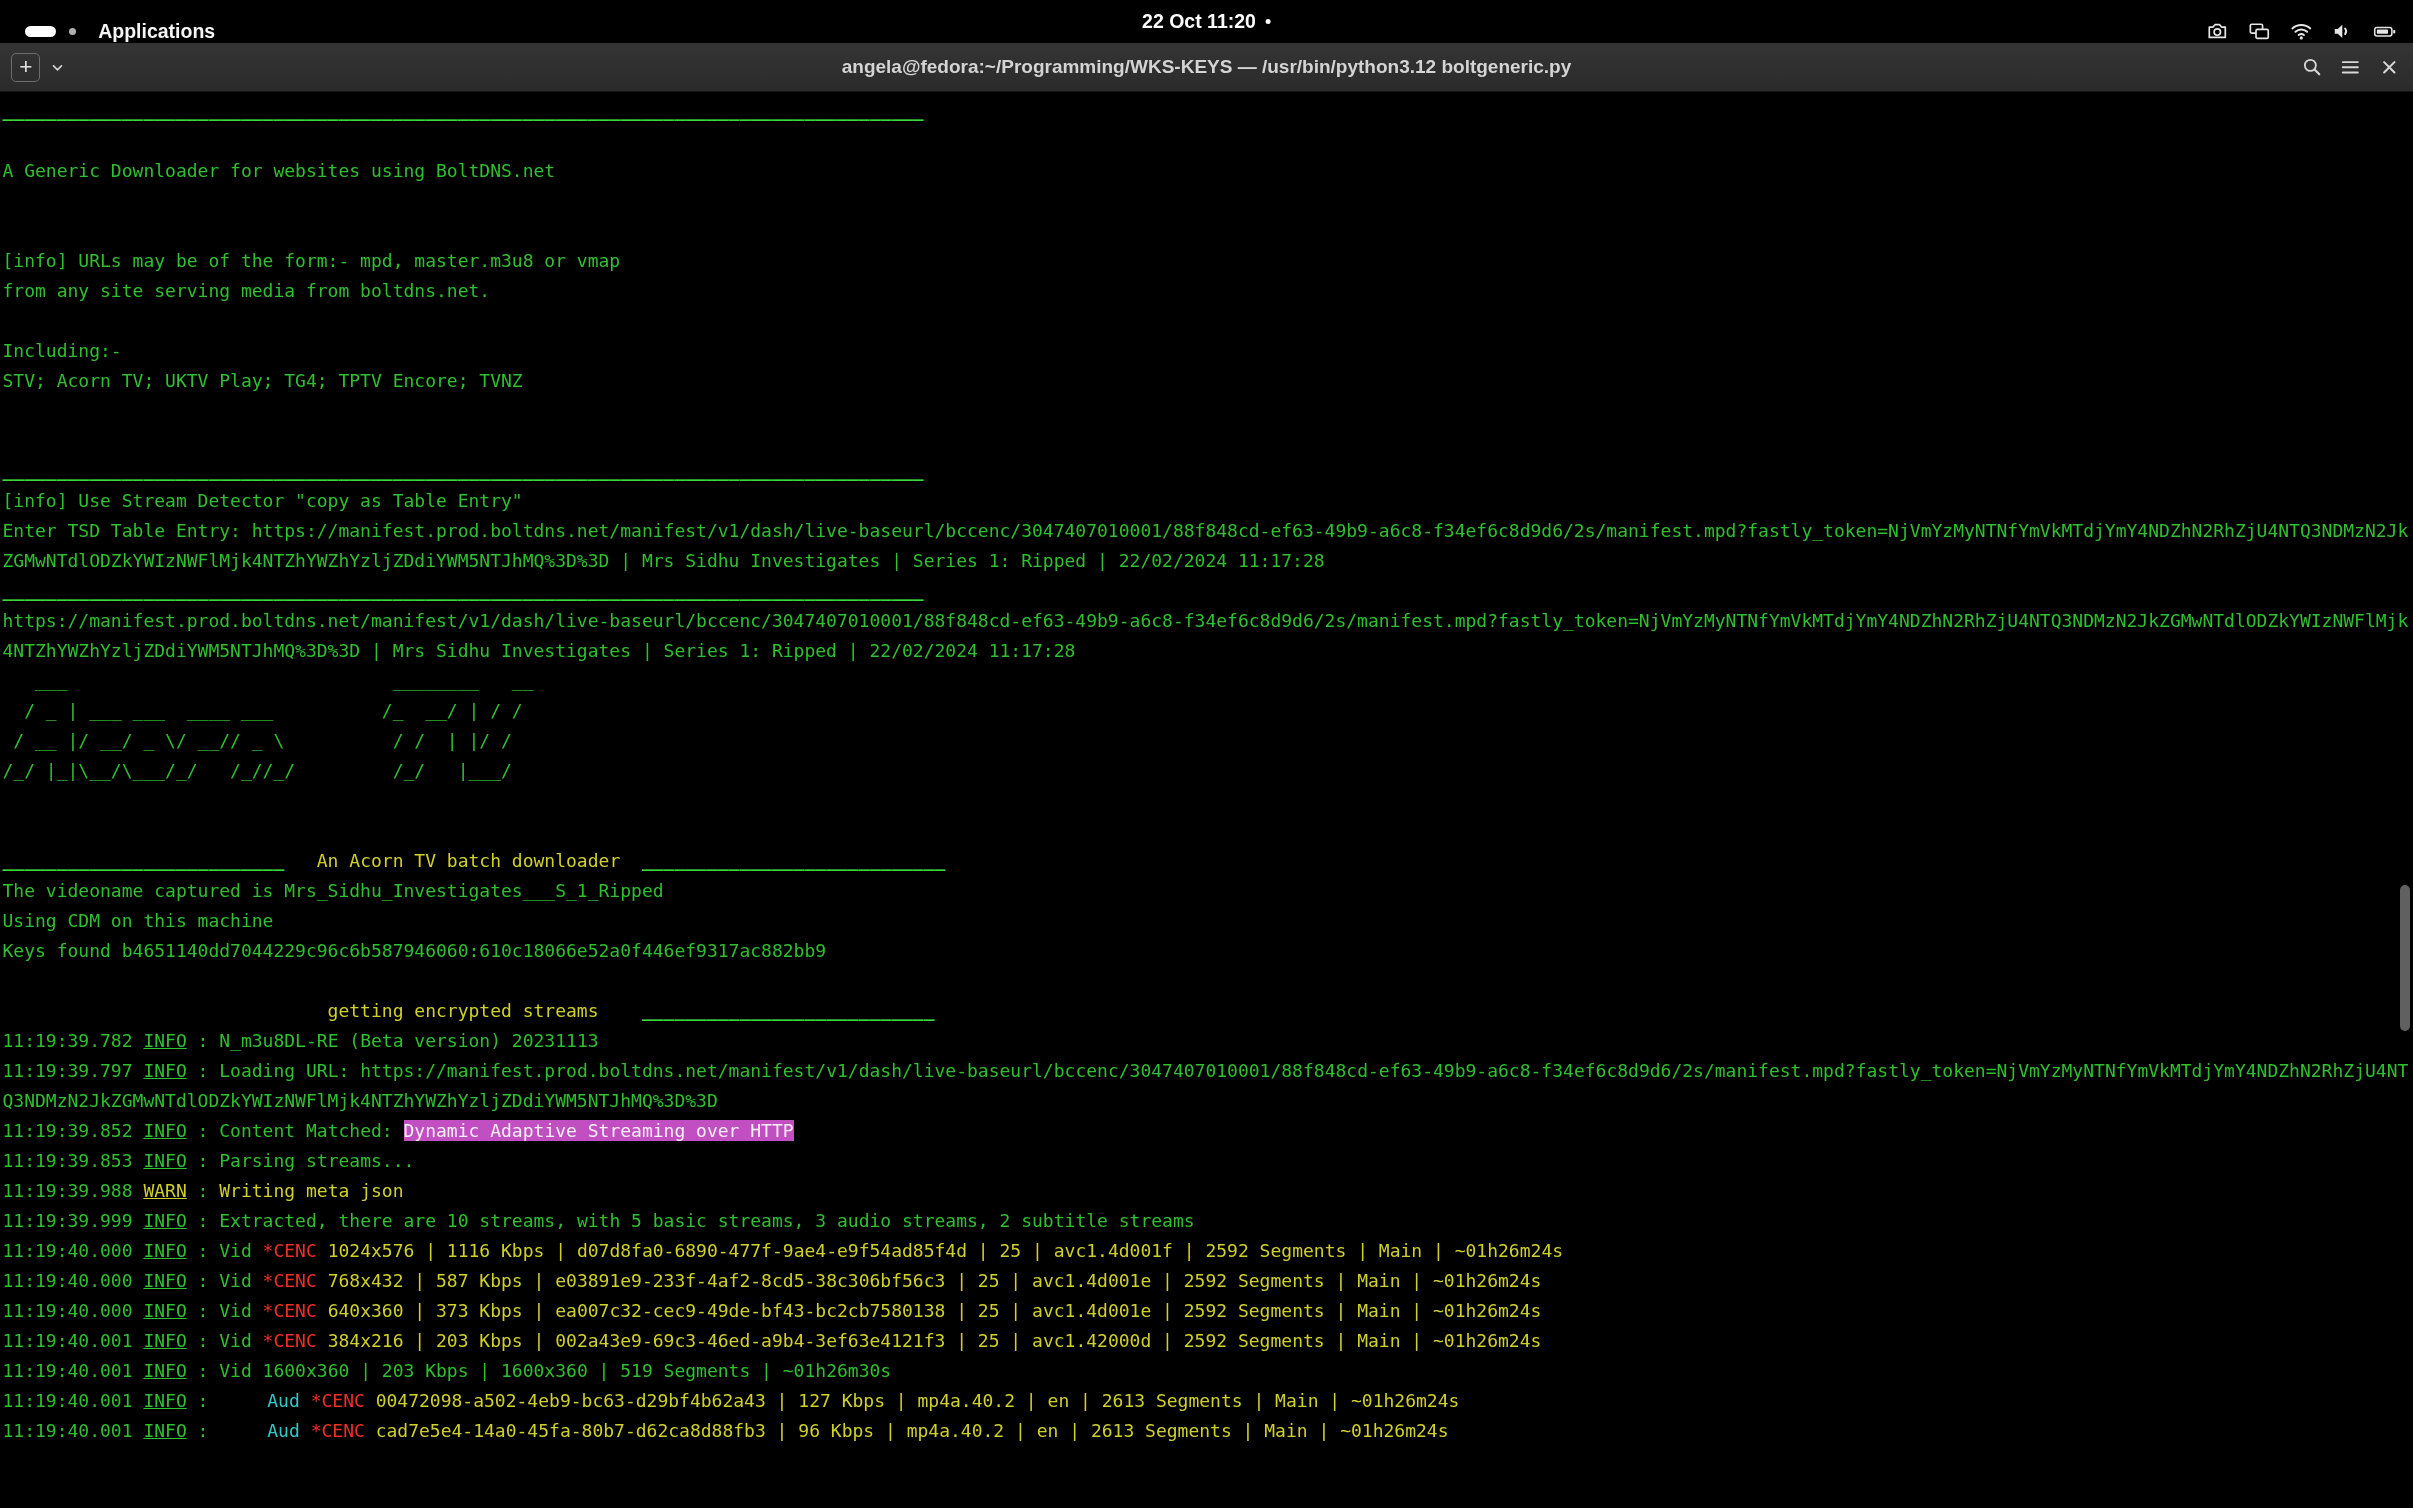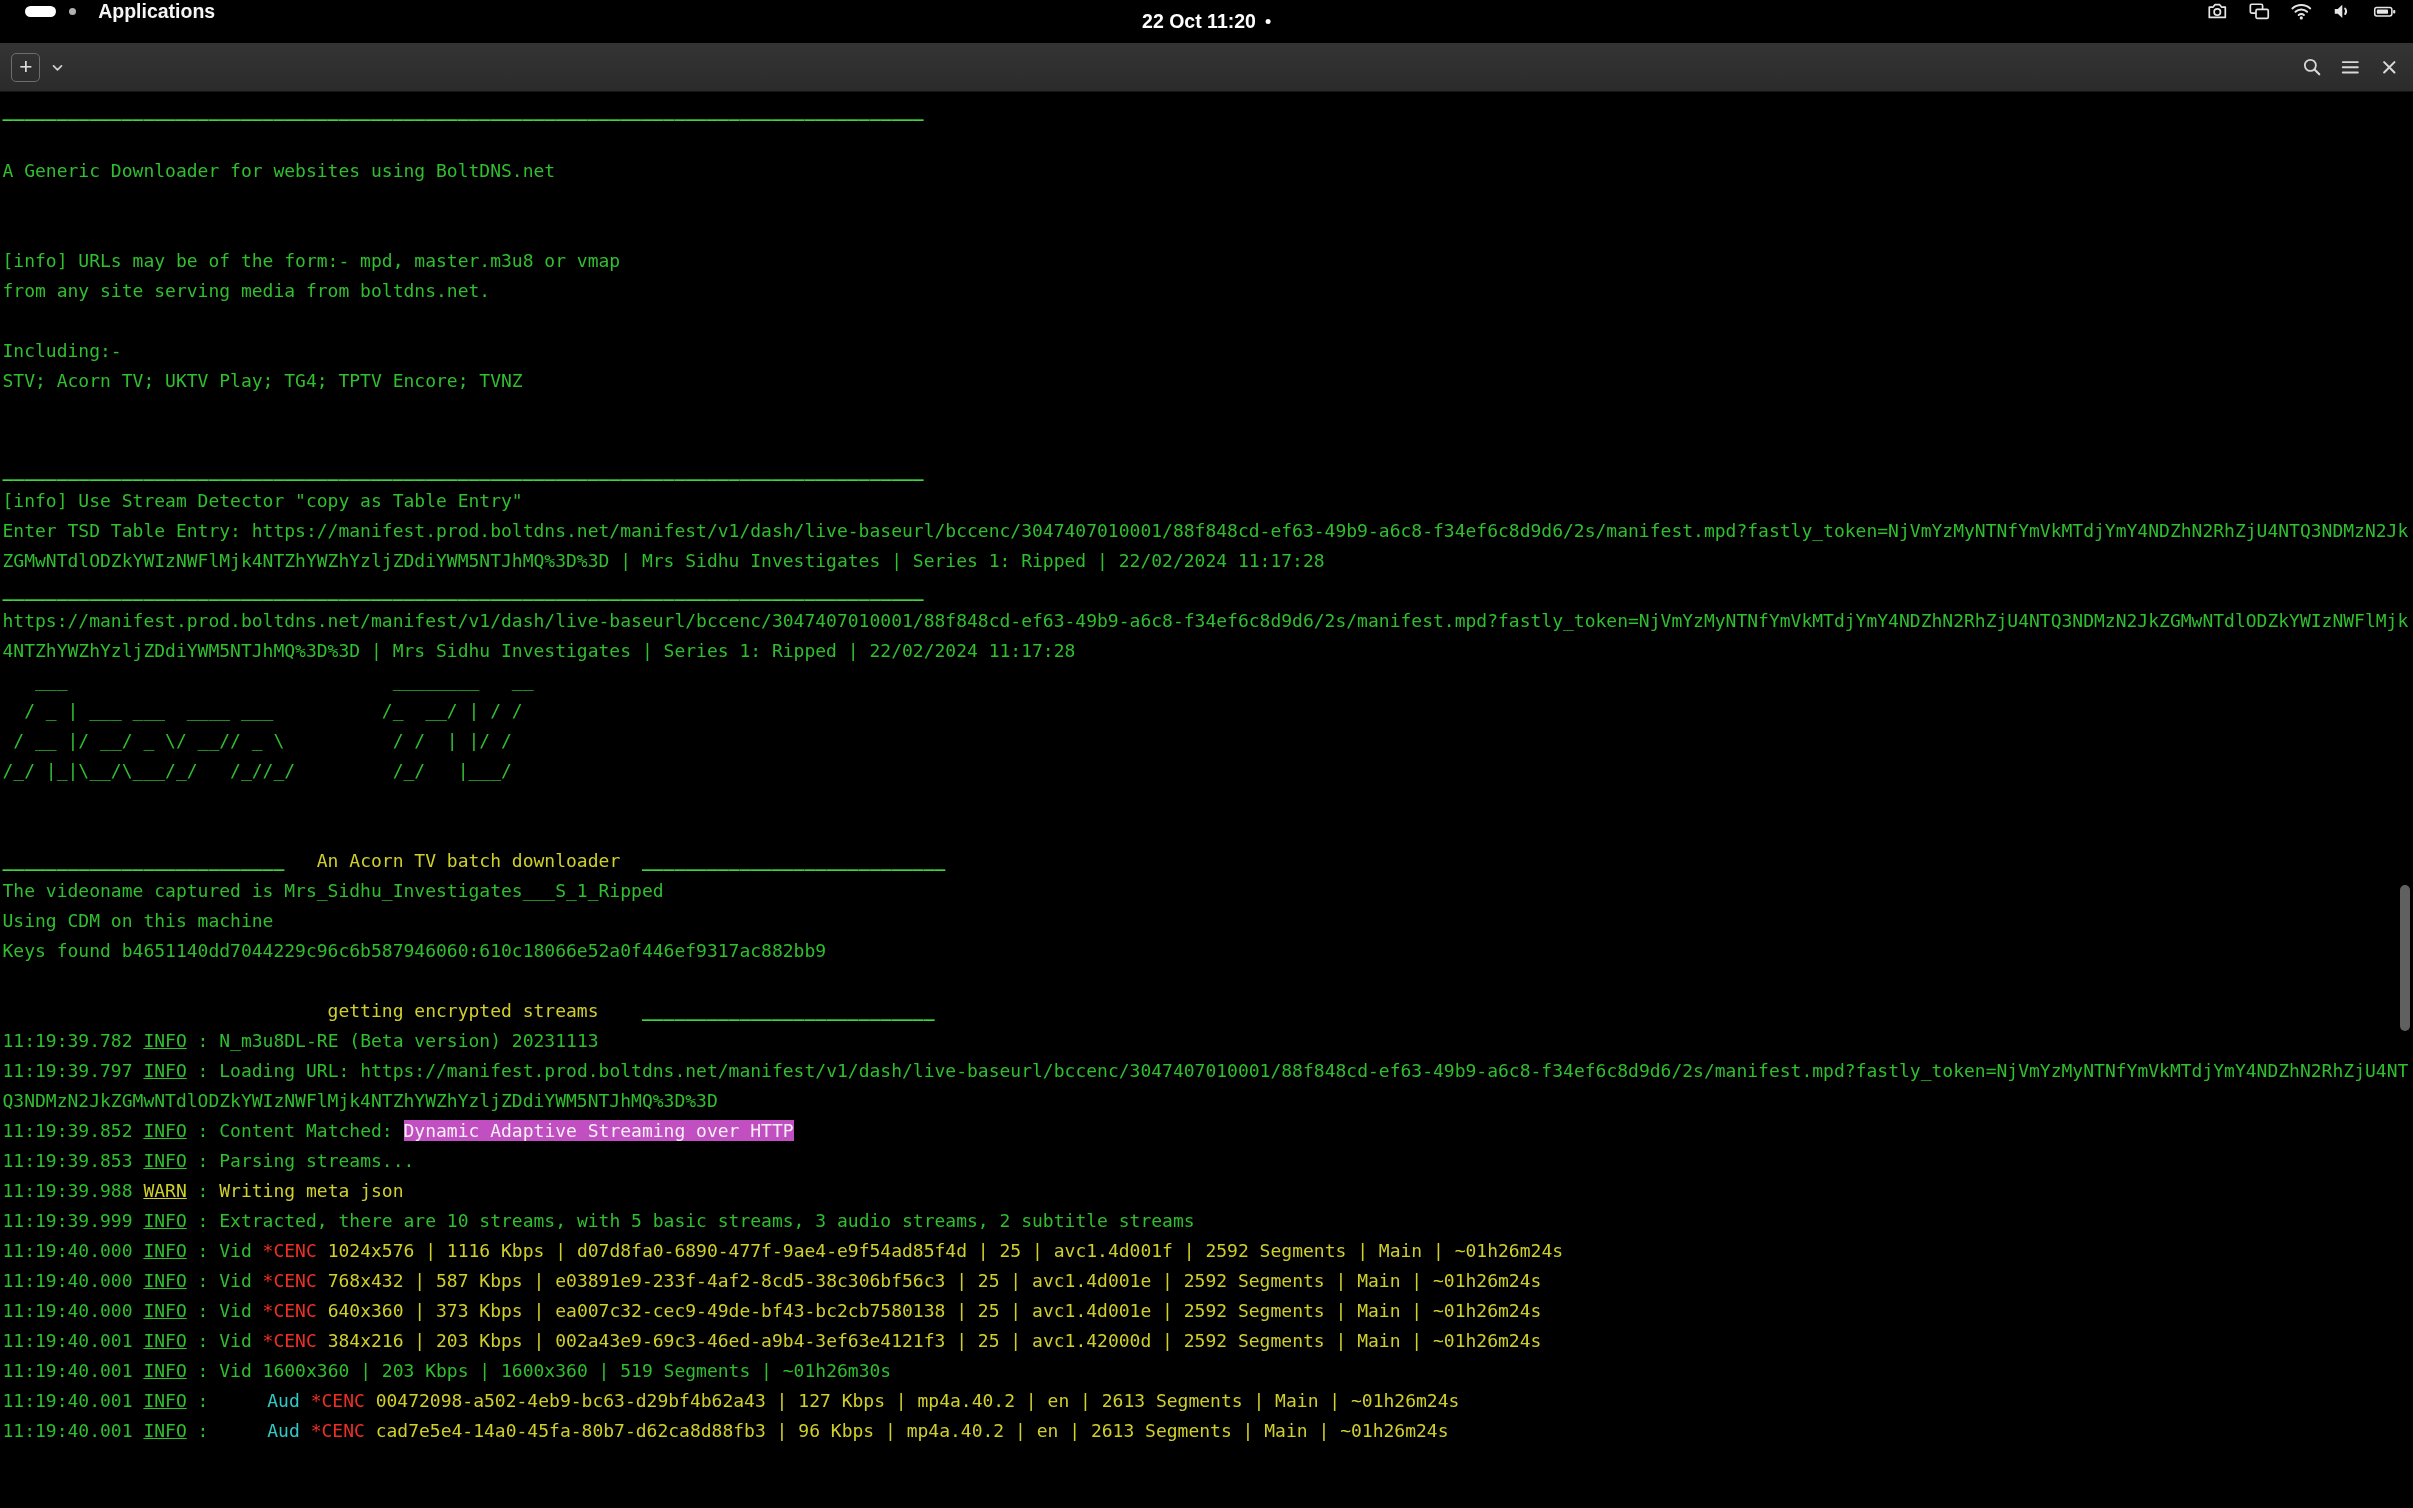--- a/index.html
+++ b/index.html
@@ -1,21 +1,21 @@
 <!DOCTYPE html>
 <html style="--green: #2fbf2f; --green-bright: #3bd83b; --yellow: #d0d02b; --red: #ee3024; --cyan: #31c8c8; --magenta: #c24fc2; --hl-text: #f6f0f6;font-size:10px"><head>
 <meta charset="utf-8">
 <style>
   * { margin:0; padding:0; box-sizing:border-box; }
   html,body { width:2413px; height:1508px; background:#000; overflow:hidden;
               font-family:"Liberation Sans", sans-serif; }
 
   
   .top-bar { height:43px; background:#000; color:#f2f2f2; position:relative;
-             display:flex; align-items:flex-start; justify-content:space-between; }
+             display:flex; align-items:flex-end; justify-content:space-between; }
   .tb-left { display:flex; align-items:center; padding-left:25px; }
   .ws-indicator { display:flex; align-items:center; gap:12.6px; }
   .ws-pill { width:31px; height:11.3px; border-radius:5.7px; background:#ffffff; display:inline-block; }
   .ws-dot  { width:7px; height:7px; border-radius:50%; background:#b0b0b0; display:inline-block; }
   .tb-apps { margin-left:22.6px; font-size:19.5px; font-weight:600; color:#f5f5f5; }
   .tb-center { position:absolute; left:50%; top:0; height:43px; transform:translateX(-50%);
                display:flex; align-items:center; font-size:19.5px; font-weight:700; color:#ffffff; }
   .notif-dot { width:5px; height:5px; border-radius:50%; background:#ffffff; margin-left:10px; display:inline-block; }
   .tb-right { display:flex; align-items:center; gap:19px; padding-right:16.3px; }
 
@@ -112,20 +112,21 @@
         <div class="new-tab">
           <span>+</span>
         </div>
         <span class="hbtn">
           <svg viewBox="0 0 24 24" width="19" height="19">
               <path d="M7 10l5 5 5-5" fill="none" stroke="#cfcfcf" stroke-width="2.2" stroke-linecap="round" stroke-linejoin="round"></path>
             </svg>
         </span>
       </div>
 
+      <div class="th-title">angela@fedora:~/Programming/WKS-KEYS — /usr/bin/python3.12 boltgeneric.py</div>
 
       <div class="th-right">
         <span class="hbtn">
           <svg viewBox="0 0 24 24" width="21.4" height="21.4">
               <circle cx="10.5" cy="10.5" r="6.2" fill="none" stroke="#d8d8d8" stroke-width="2"></circle>
               <path d="M15.2 15.2 20.5 20.5" stroke="#d8d8d8" stroke-width="2.4" stroke-linecap="round"></path>
             </svg>
         </span>
         <span class="hbtn">
           <svg viewBox="0 0 24 24" width="22.6" height="22.6">

